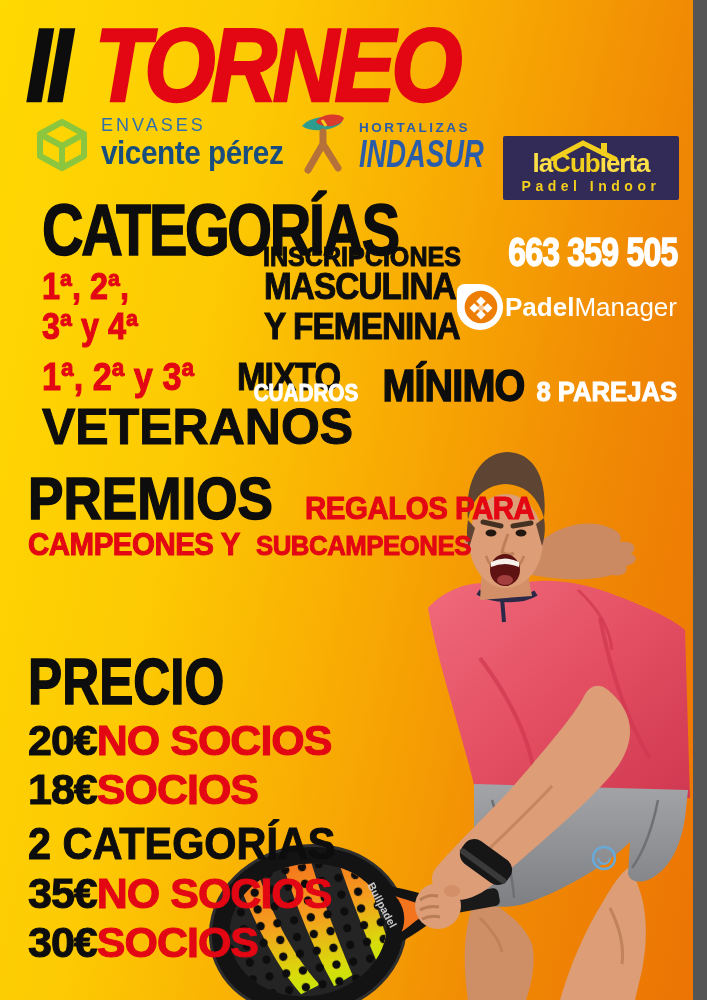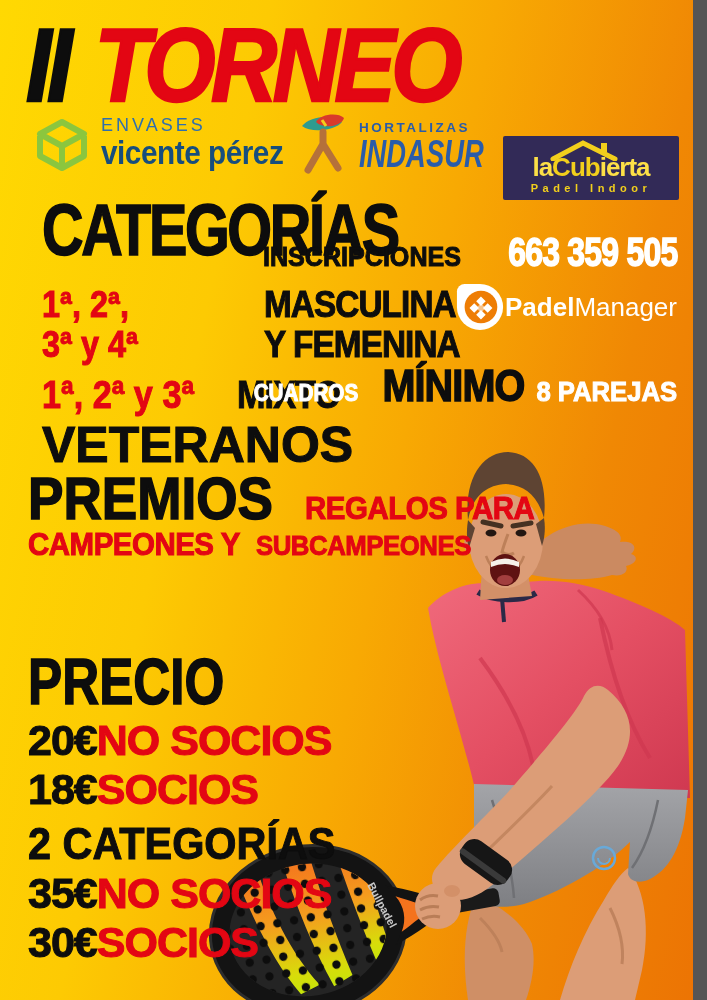--- a/index.html
+++ b/index.html
@@ -37,26 +37,26 @@
   .date .black{color:#0f0f0f;}
   .date .white{color:#fff;}
   .date .month{font-size:66px;color:#fff;letter-spacing:-3px;margin-top:-4px;}
 
   
   .venue{right:14px;top:136px;width:176px;height:64px;background:#322a57;border-radius:2px;
     display:flex;flex-direction:column;align-items:center;justify-content:flex-end;padding-bottom:6px;box-sizing:border-box;}
   .venue .roofsvg{position:absolute;top:3px;left:34px;}
   .venue .vname{font-size:26px;font-weight:700;letter-spacing:-1px;line-height:1;margin-top:10px;}
   .venue .w{color:#fde047;} .venue .y{color:#f2cf1c;}
-  .venue .tag{font-size:11px;color:#f2cf1c;letter-spacing:4.5px;font-weight:700;margin-top:2px;}
+  .venue .tag{font-size:14px;color:#f2cf1c;letter-spacing:4.5px;font-weight:700;margin-top:2px;}
 
   
   .cats{left:42px;top:194px;color:#0d0d0d;font-weight:700;}
   .cats .h{font-size:72px;line-height:1;letter-spacing:-3px;}
-  .catrow1{display:flex;align-items:center;gap:14px;margin-top:19px;}
+  .catrow1{display:flex;align-items:center;gap:14px;margin-top:1px;}
   .rednum{color:#e30613;font-size:36px;line-height:1.12;}
   .blklbl{color:#0d0d0d;font-size:37px;line-height:1.08;letter-spacing:-1px;}
   .catrow2{display:flex;align-items:baseline;gap:26px;margin-top:8px;font-size:38px;}
   .veteranos{font-size:50px;margin-top:0;letter-spacing:0;}
 
   
   .insc{right:16px;top:226px;text-align:right;font-weight:700;line-height:1;}
   .insc .h{font-size:27px;color:#0d0d0d;}
   .insc .phone{font-size:40px;color:#fff;margin-top:6px;letter-spacing:-1px;}
   .brandrow{display:flex;justify-content:flex-end;align-items:center;margin-top:10px;}

